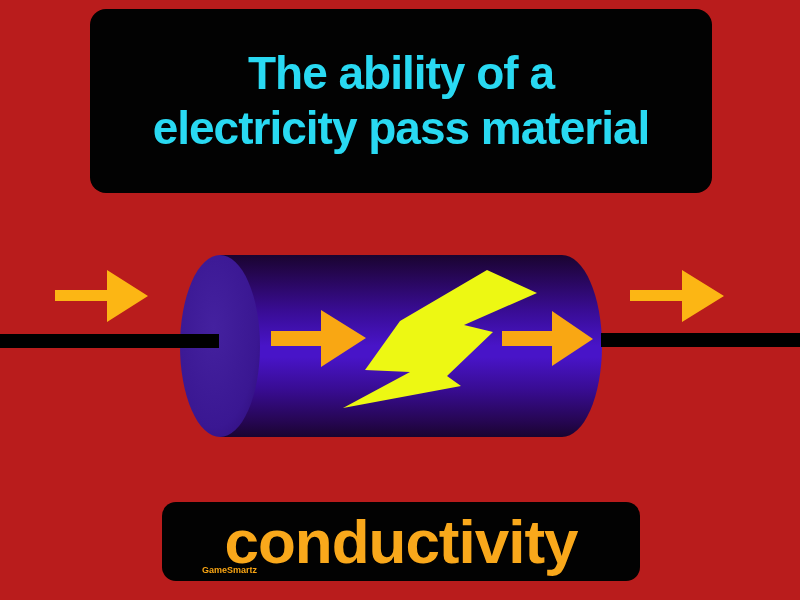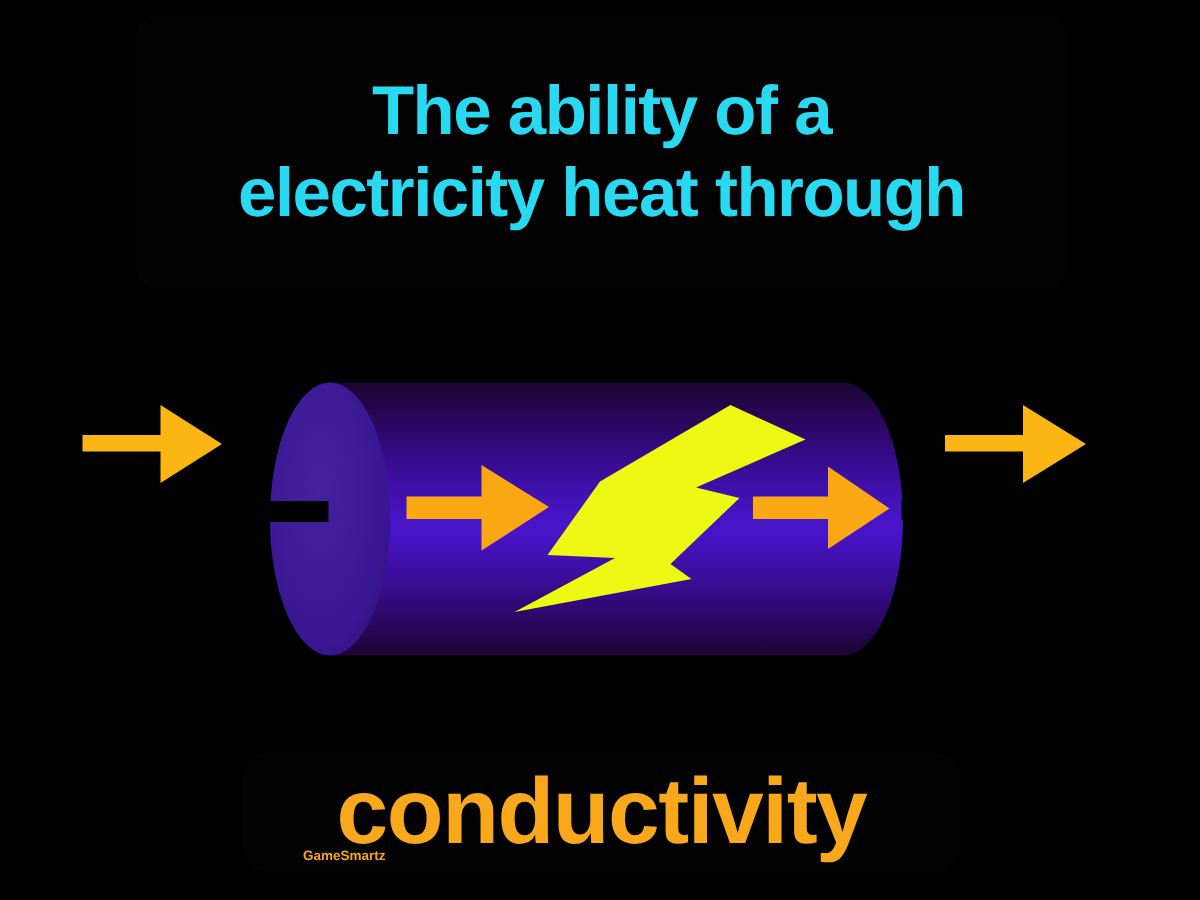--- a/index.html
+++ b/index.html
@@ -27,21 +27,21 @@
     white-space:nowrap;margin-top:-4px;
   }
   .watermark{
     position:absolute;left:40px;bottom:6px;
     font-size:9px;font-weight:700;letter-spacing:0px;
   }
 </style>
 </head>
 <body>
 
-<div id="canvas" style="background-color: #000000;">
+<div id="canvas" style="background-color: #b91c1c;">
 
   <svg id="scene" viewBox="0 0 800 600" xmlns="http://www.w3.org/2000/svg">
     <defs>
       <linearGradient id="bodyGrad" gradientUnits="userSpaceOnUse" x1="0" y1="255" x2="0" y2="437">
         <stop offset="0" stop-color="#1A0430"></stop>
         <stop offset="0.10" stop-color="#250650"></stop>
         <stop offset="0.30" stop-color="#380C92"></stop>
         <stop offset="0.50" stop-color="#4814C8"></stop>
         <stop offset="0.56" stop-color="#4814C8"></stop>
         <stop offset="0.74" stop-color="#380C92"></stop>
@@ -65,21 +65,21 @@
 
     <polygon points="271,331 321,331 321,310 366,338 321,367 321,346 271,346" style="fill: rgb(249, 167, 19);"></polygon>
     <polygon points="502,331 552,331 552,311 593,339 552,366 552,346 502,346" style="fill: rgb(249, 167, 19);"></polygon>
 
     <polygon points="55,290 107,290 107,270 148,296 107,322 107,301 55,301" style="fill: rgb(252, 182, 20);"></polygon>
     <polygon points="630,290 682,290 682,270 724,296 682,322 682,301 630,301" style="fill: rgb(252, 182, 20);"></polygon>
   </svg>
 
   <div class="def-box" style="background-color: rgb(2, 2, 2); color: rgb(41, 217, 242);">
     <div class="def-line">The ability of a</div>
-    <div class="def-line">electricity heat through</div>
+    <div class="def-line">electricity pass material</div>
   </div>
 
   <div class="term-box" style="background-color: rgb(2, 2, 2);">
     <div class="term-label" style="color: rgb(249, 168, 27);">conductivity</div>
     <div class="watermark" style="color: rgb(249, 165, 19);">GameSmartz</div>
   </div>
 
 </div>
 
 </body></html>

